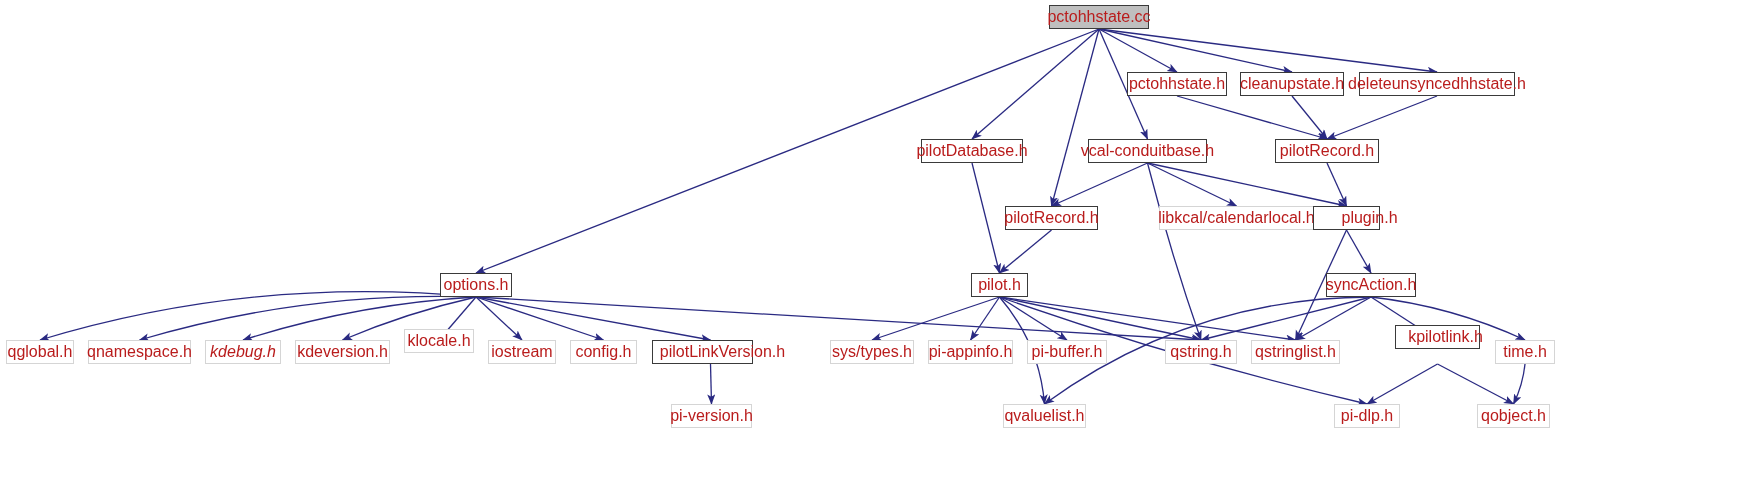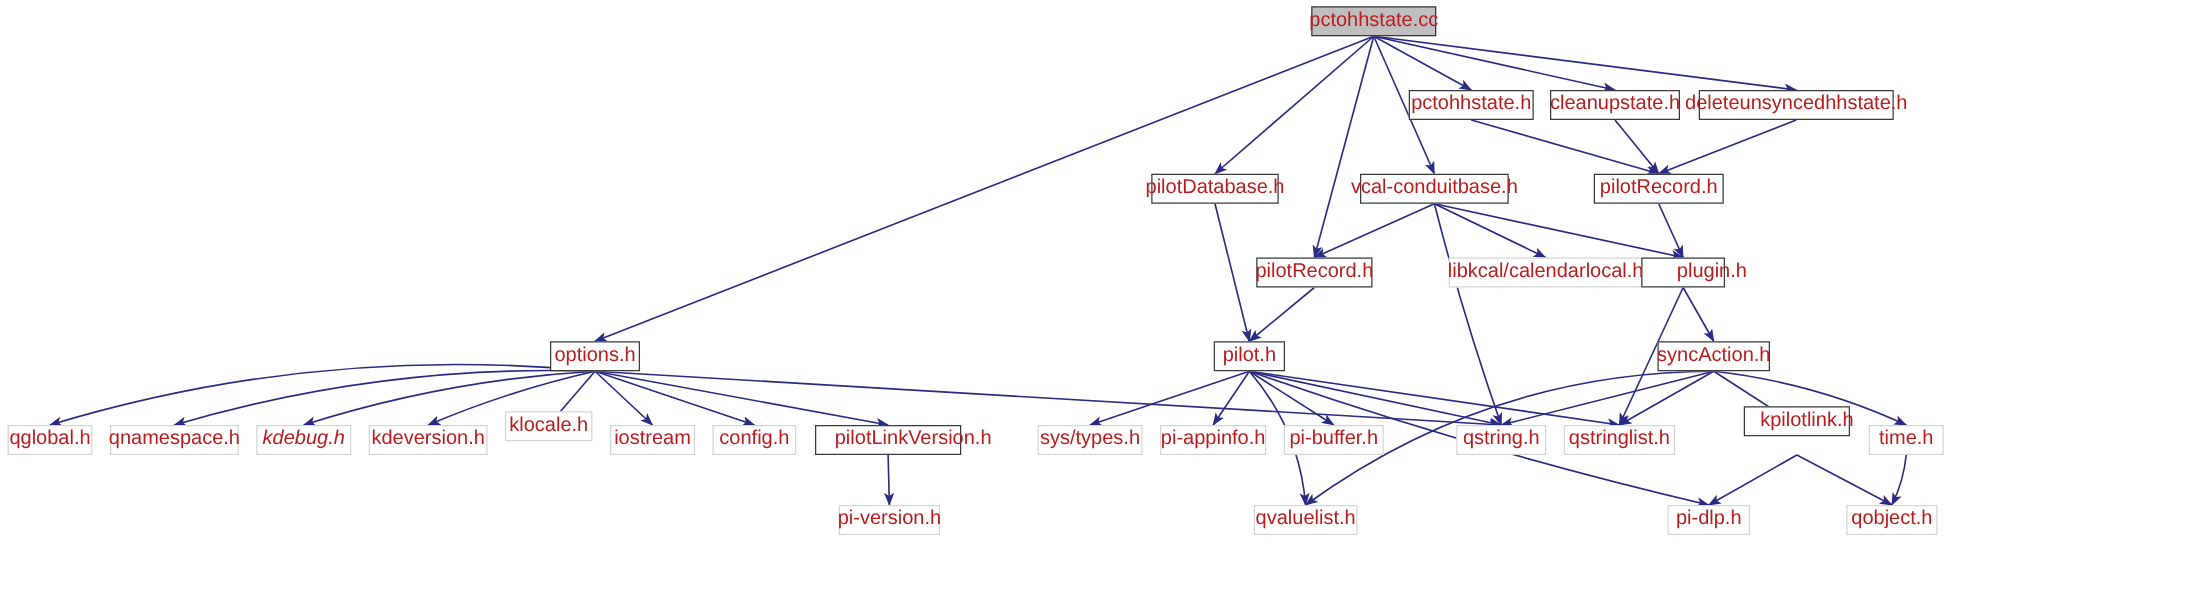--- a/index.html
+++ b/index.html
@@ -150,21 +150,21 @@
       </div>
       <div class="node light" style="left: 404px; top: 329px; width: 70px; height: 24px;">
         <span>klocale.h</span>
       </div>
       <div class="node light" style="left: 488px; top: 340px; width: 68px; height: 24px;">
         <span>iostream</span>
       </div>
       <div class="node light" style="left: 570px; top: 340px; width: 67px; height: 24px;">
         <span>config.h</span>
       </div>
-      <div class="node dark" style="left: 652px; top: 340px; width: 117px; height: 24px; padding-left: 40px;">
+      <div class="node dark" style="left: 652px; top: 340px; width: 101px; height: 24px; padding-left: 40px;">
         <span>pilotLinkVersion.h</span>
       </div>
       <div class="node light" style="left: 830px; top: 340px; width: 84px; height: 24px;">
         <span>sys/types.h</span>
       </div>
       <div class="node light" style="left: 928px; top: 340px; width: 85px; height: 24px;">
         <span>pi-appinfo.h</span>
       </div>
       <div class="node light" style="left: 1027px; top: 340px; width: 80px; height: 24px;">
         <span>pi-buffer.h</span>

